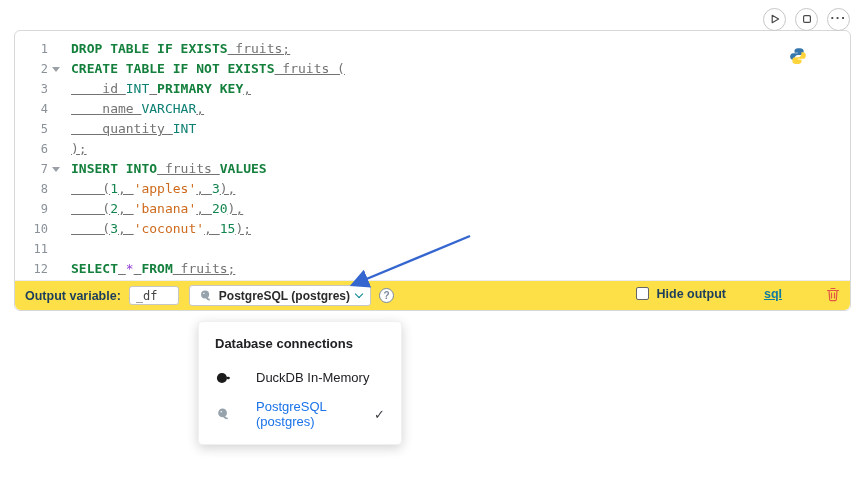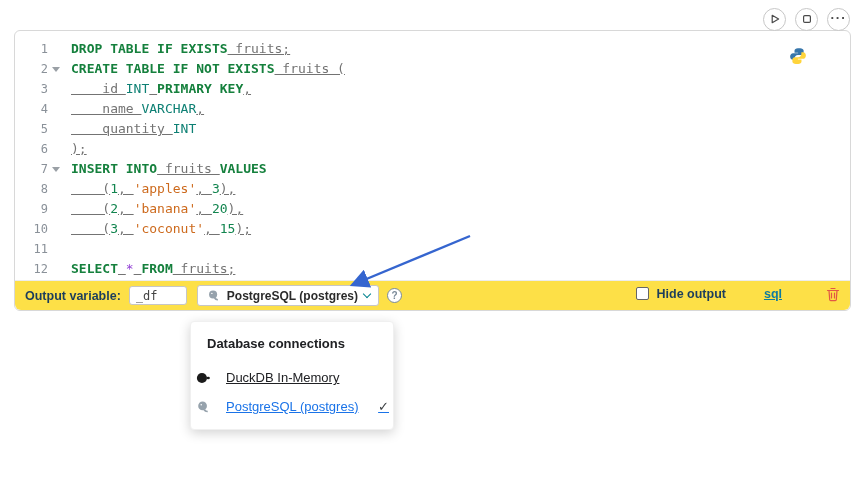--- a/index.html
+++ b/index.html
@@ -36,46 +36,46 @@
   .tok-st { color:#cd6a1d; }
   .tok-nu { color:#12854f; }
   .tok-op { color:#9340d5; }
   .tok-pl { color:#737373;text-decoration:underline; }
 
   
   .cell-footer { position:absolute; left:0; right:0; bottom:0; height:30px;
                  border-top:1px solid #ececec; display:flex; align-items:center;
                  padding:0 10px; background:#fde047; border-radius:0 0 6px 6px; }
   .footer-label { font-size:12.5px; font-weight:bold; color:#1c3d5c; margin-right:8px; }
-  .var-input { width:58px; height:19px; border:1px solid #c6c6c6; border-radius:3px;
+  .var-input { width:50px; height:19px; border:1px solid #c6c6c6; border-radius:3px;
                font:12px "DejaVu Sans Mono", monospace; color:#444; padding:0 6px; }
   .conn-select { height:21px; border:1px solid #c6c6c6; border-radius:3px; display:flex;
                  align-items:center; gap:6px; padding:0 8px; background:#fff; margin-left:10px;
                  cursor:pointer; }
   .conn-label { font-size:12px; font-weight:bold; color:#2b2b2b; }
   .chevron { width:6px; height:6px; border-right:1.5px solid #00838f;
              border-bottom:1.5px solid #00838f; transform:rotate(45deg); margin-top:-3px; }
   .help-btn { width:15px; height:15px; border-radius:50%; border:1.4px solid #7a8a99;
               color:#7a8a99; font-size:10px; font-weight:bold; display:flex; align-items:center;
               justify-content:center; margin-left:8px; background:#fff; cursor:pointer; }
   .footer-right { margin-left:auto; display:flex; align-items:flex-start; }
   .checkbox { width:13px; height:13px; border:1.4px solid #666; border-radius:2px;
               background:#fff; cursor:pointer; }
   .hide-label { font-size:12.5px; font-weight:bold; color:#1c3d5c; margin-left:8px; }
   .lang-label { font-size:12.5px; font-weight:bold; color:#0f7b9f; margin-left:38px; cursor:pointer;text-decoration:underline; }
   .trash-btn { margin-left:44px; background:none; border:none; padding:0; cursor:pointer;
                display:flex; align-items:center; }
 
   
-  .menu { position:absolute; left:190px; top:321px; width:204px; background:#fff;
+  .menu { position:absolute; left:198px; top:321px; width:204px; background:#fff;
           border:1px solid #f0f0f0; border-radius:4px;
           box-shadow:0 3px 12px rgba(0,0,0,.18); padding:4px 0 8px; z-index:10; }
   .menu-header { padding:10px 16px 12px; font-size:13px; font-weight:bold; color:#202124; }
-  .menu-item { display:flex; align-items:center; gap:16px; padding:7px 4px; font-size:13px;
-               color:#202124; cursor:pointer;text-decoration:underline; }
+  .menu-item { display:flex; align-items:center; gap:26px; padding:7px 16px; font-size:13px;
+               color:#202124; cursor:pointer; }
   .menu-item.selected { color:#1a73e8; }
   .menu-check { margin-left:auto; color:#3c4043; font-size:13px; }
   .mi-icon { width:15px; height:15px; display:flex; align-items:center; justify-content:center; flex:none; }
 
   
   .arrow-overlay { position:absolute; left:0; top:0; pointer-events:none; z-index:8; }
 </style>
 </head>
 <body>
 

